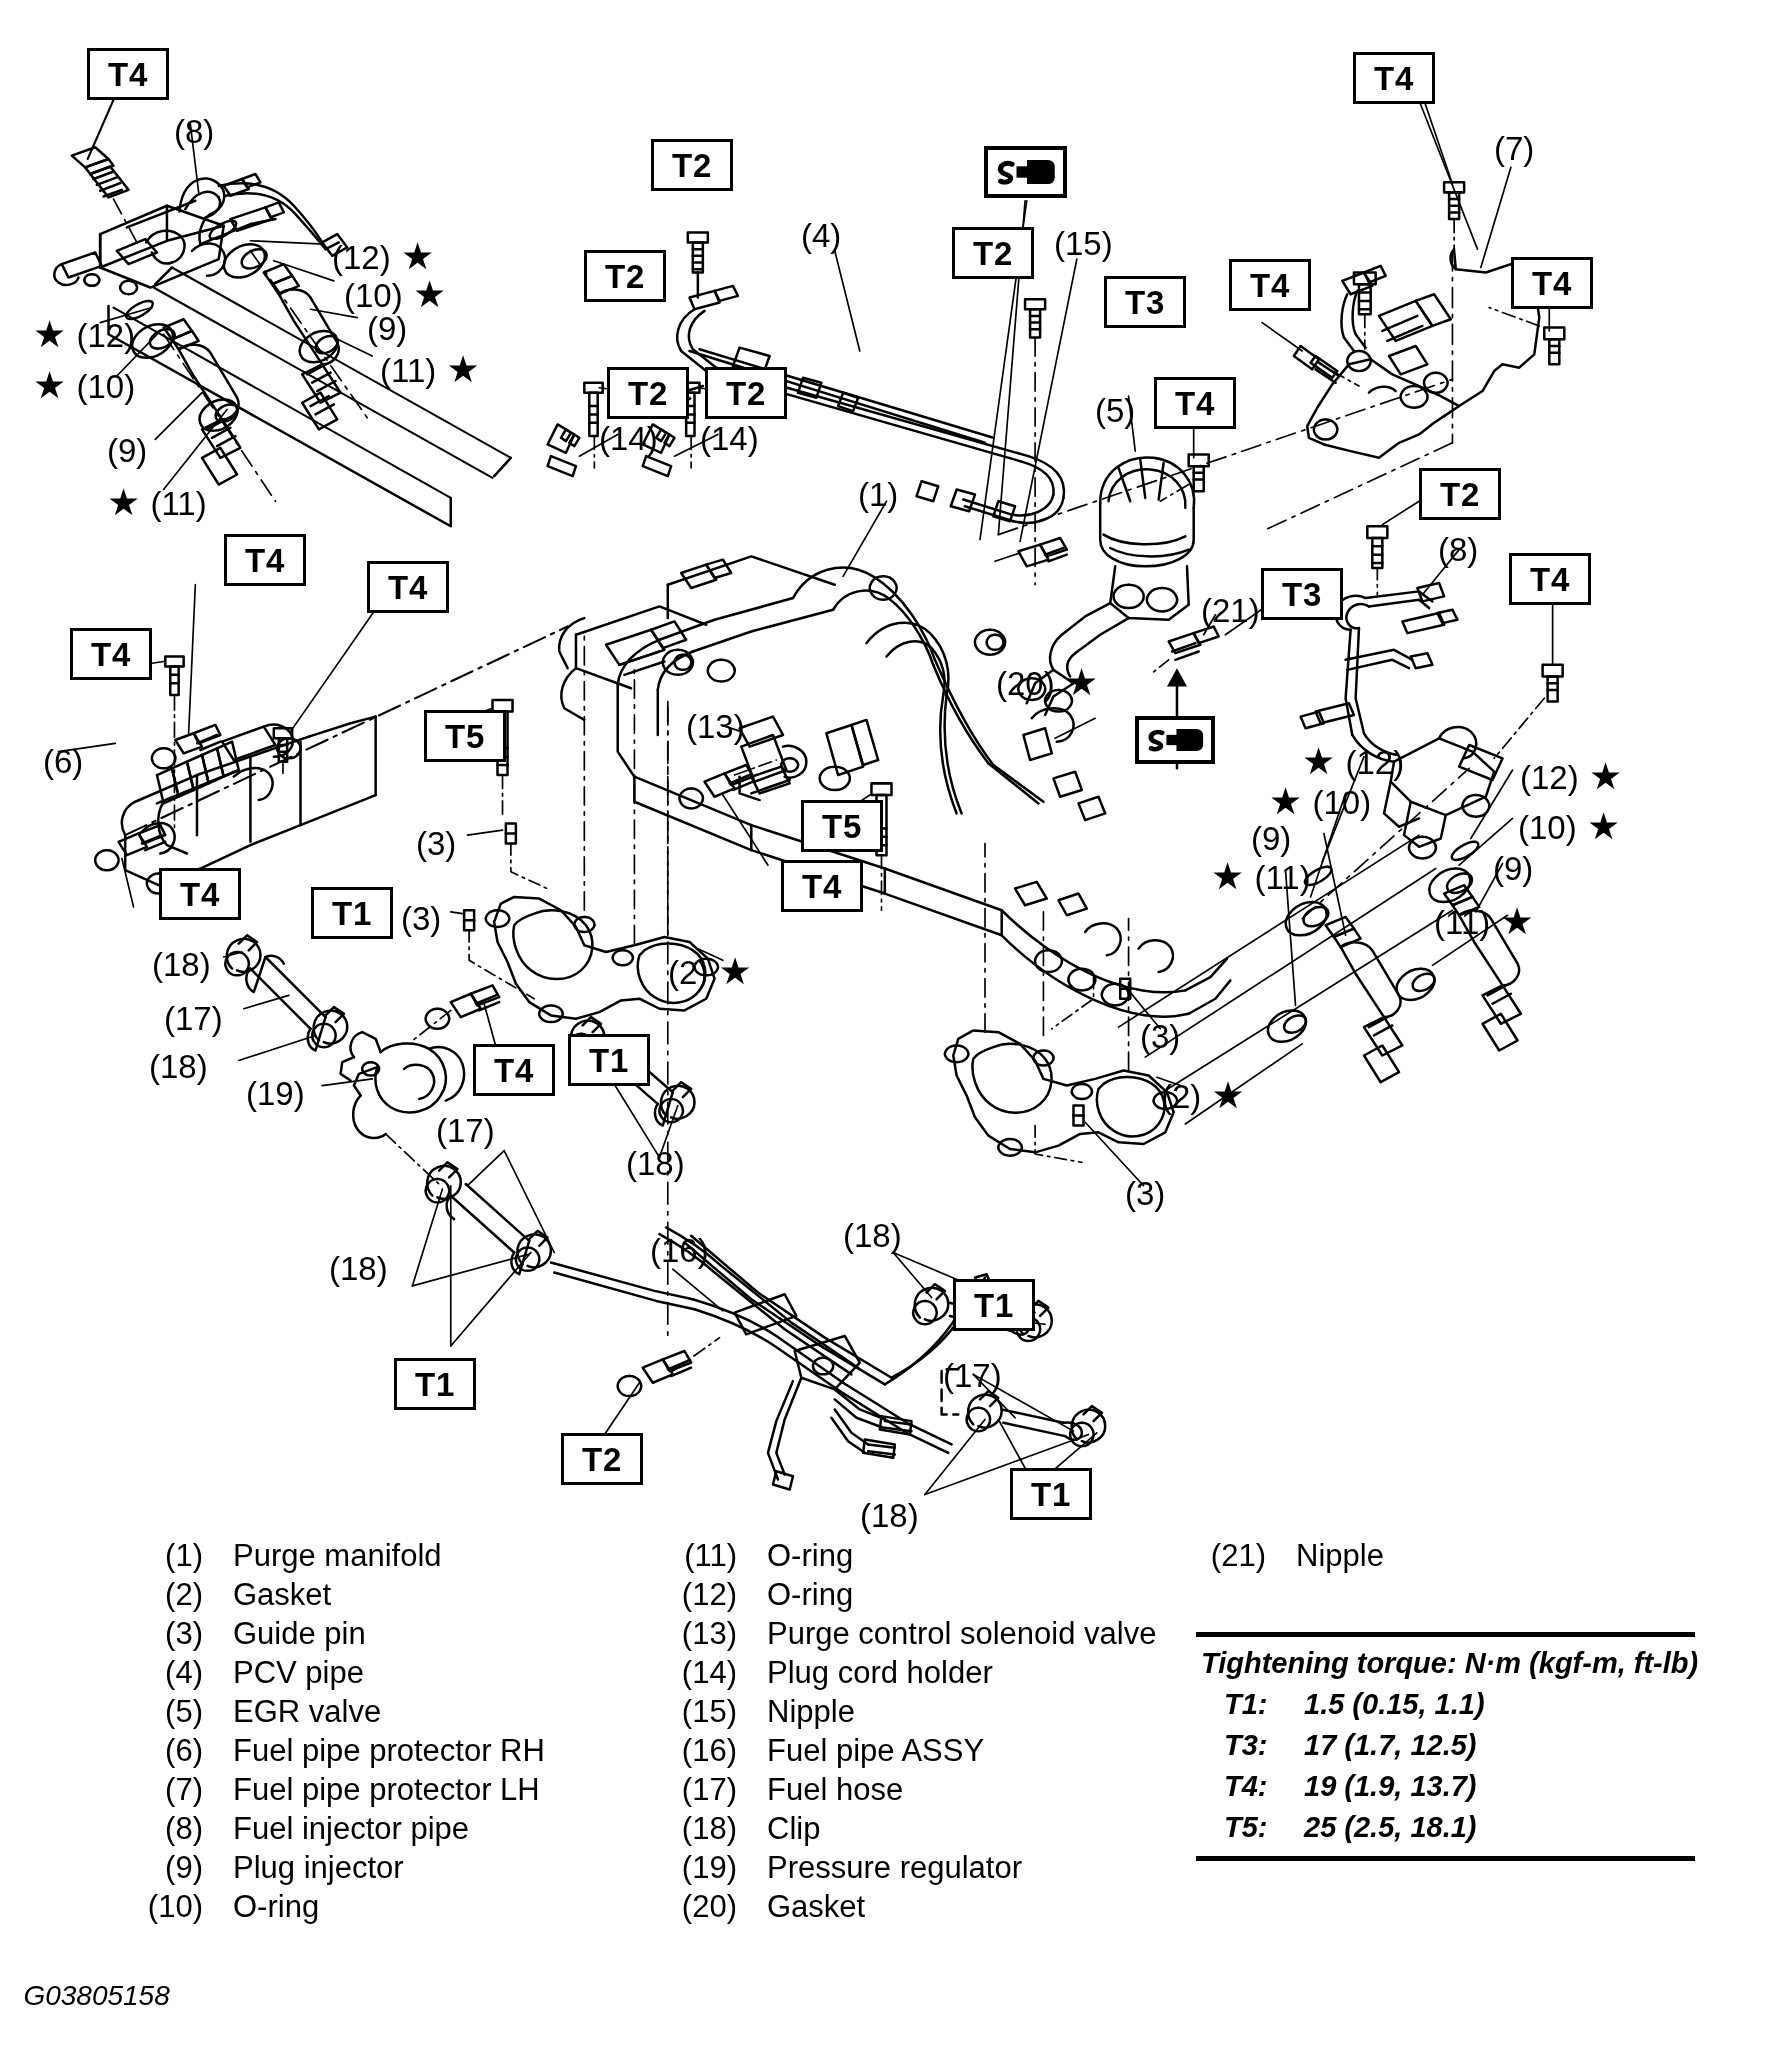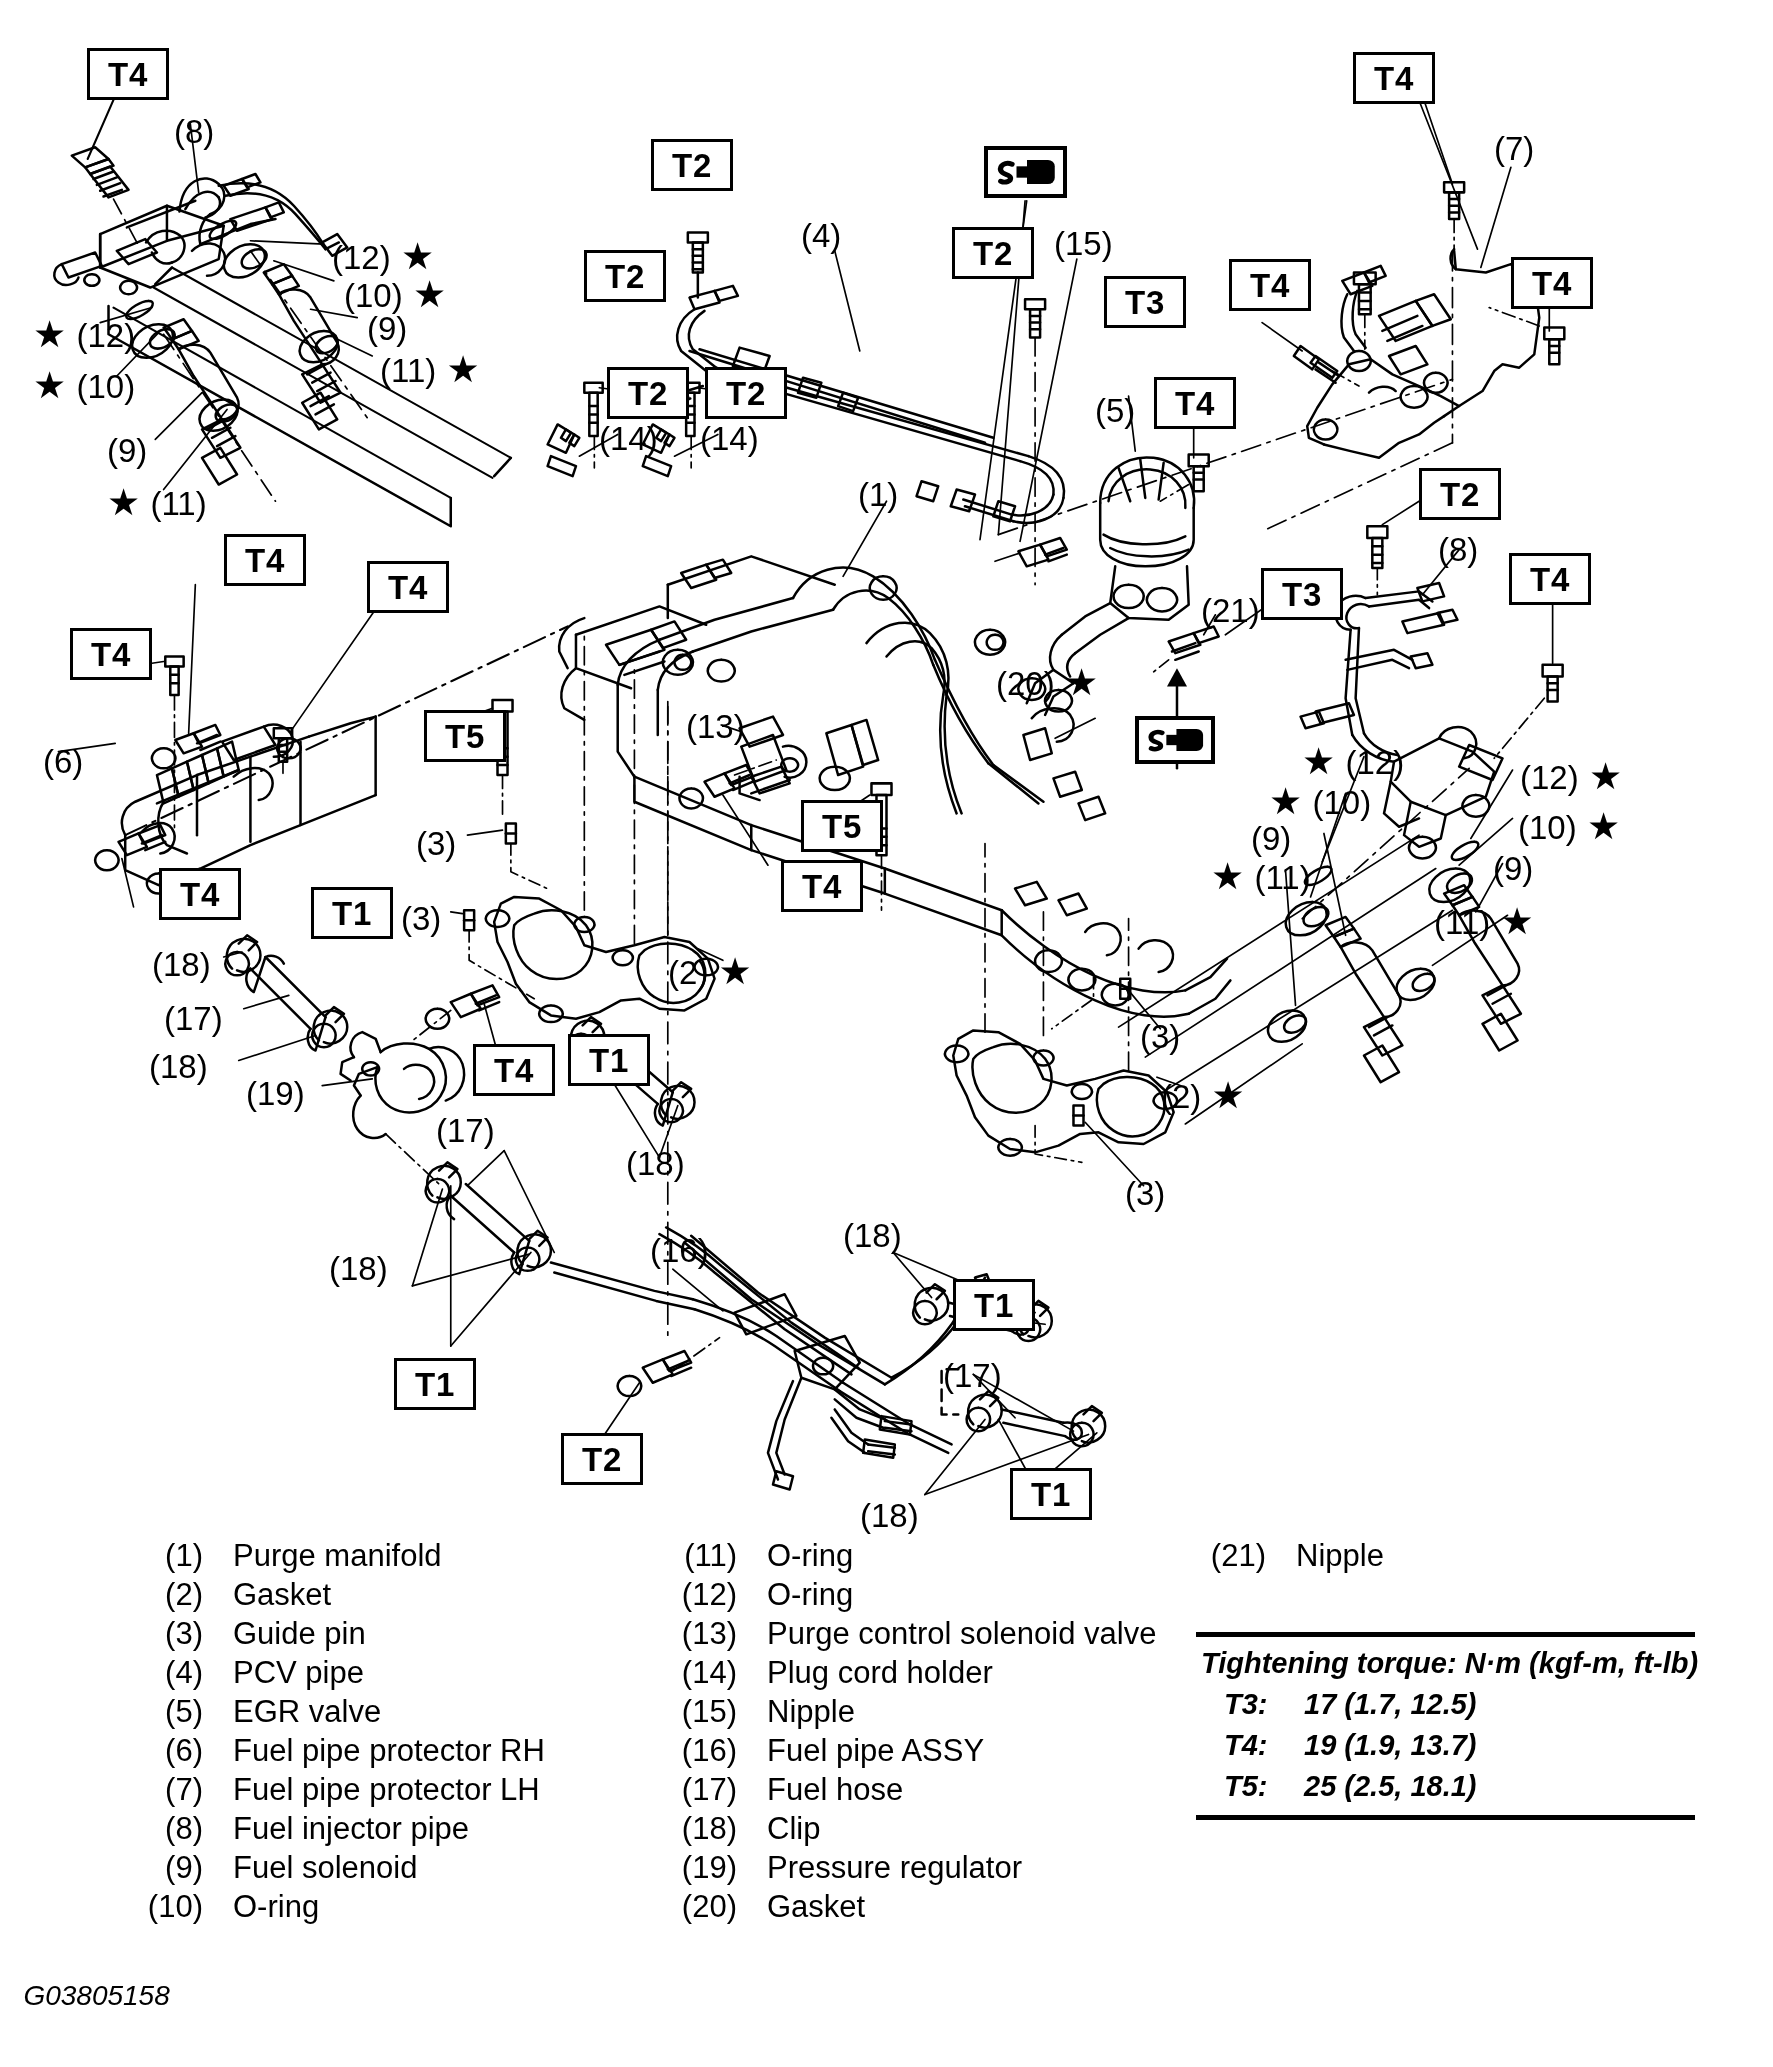--- a/index.html
+++ b/index.html
@@ -991,21 +991,21 @@
         <div class="legrow">
           <span class="legnum">(7)</span>
           <span class="legname">Fuel pipe protector LH</span>
         </div>
         <div class="legrow">
           <span class="legnum">(8)</span>
           <span class="legname">Fuel injector pipe</span>
         </div>
         <div class="legrow">
           <span class="legnum">(9)</span>
-          <span class="legname">Fuel solenoid</span>
+          <span class="legname">Plug injector</span>
         </div>
         <div class="legrow">
           <span class="legnum">(10)</span>
           <span class="legname">O-ring</span>
         </div>
       </div>
       <div class="legcol" style="left: 668px;">
         <div class="legrow">
           <span class="legnum">(11)</span>
           <span class="legname">O-ring</span>
@@ -1052,20 +1052,24 @@
           <span class="legnum">(21)</span>
           <span class="legname">Nipple</span>
         </div>
       </div>
     </div>
 
   <div id="torque">
     <div class="thead">Tightening torque: N·m (kgf-m, ft-lb)</div>
     <div id="torque-rows">
         <div class="trow">
+          <span class="tcode">T1:</span>
+          <span class="tval">1.5 (0.15, 1.1)</span>
+        </div>
+        <div class="trow">
           <span class="tcode">T3:</span>
           <span class="tval">17 (1.7, 12.5)</span>
         </div>
         <div class="trow">
           <span class="tcode">T4:</span>
           <span class="tval">19 (1.9, 13.7)</span>
         </div>
         <div class="trow">
           <span class="tcode">T5:</span>
           <span class="tval">25 (2.5, 18.1)</span>

